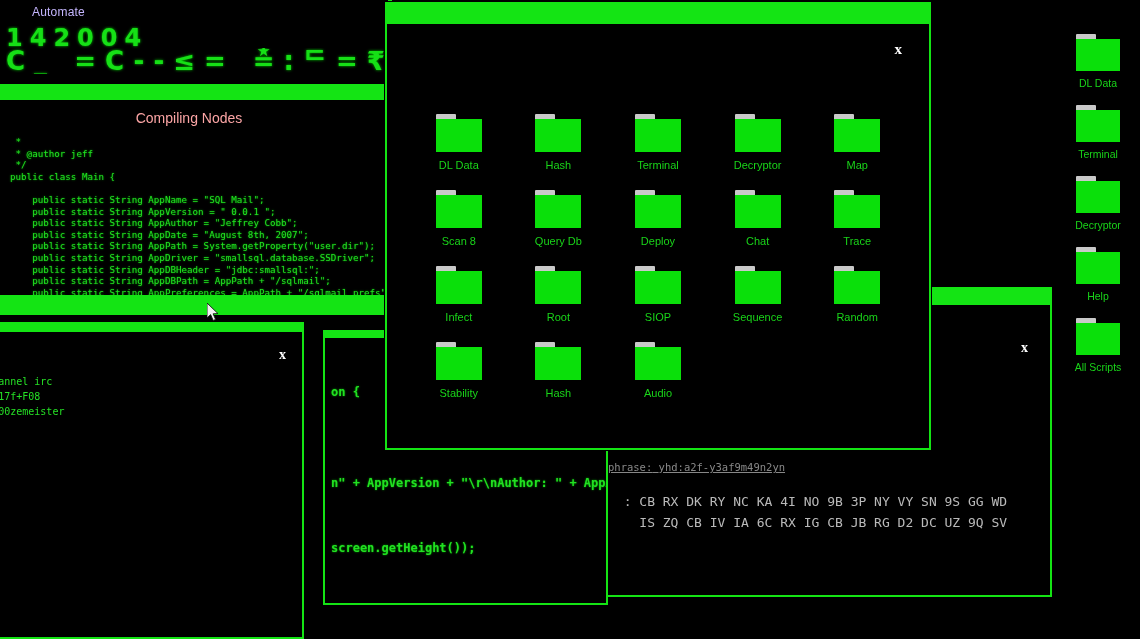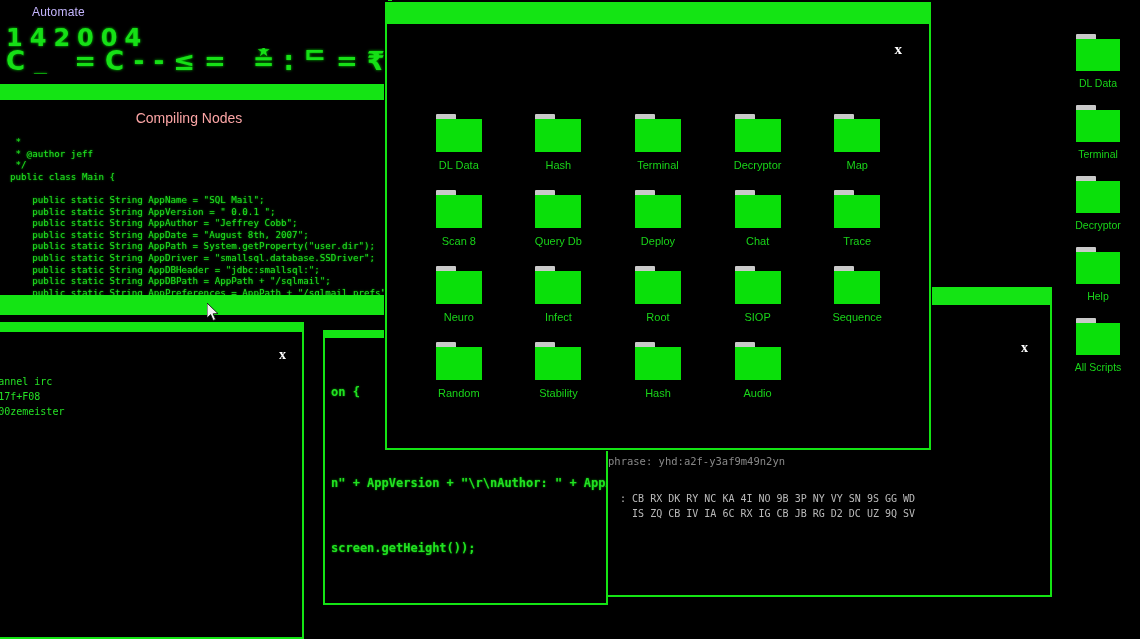--- a/index.html
+++ b/index.html
@@ -74,29 +74,29 @@
   #midcode .wbody{ top:8px; }
   #midcode pre.code{ font-size:12px; line-height:13px; padding:48px 0 0 6px;font-weight:bold; }
 
   
   #decryptor{ left:606px; top:287px; width:446px; height:310px; }
   #decryptor .titlebar{ height:18px; }
   #decryptor .wbody{ top:18px; }
   #decryptor .dec-close{ right:22px; top:36px; }
   .dec-content{ position:absolute; left:0; top:0; width:100%; height:100%; }
   .dec-phrase{
-    position:absolute; left:0; top:150px;
+    position:absolute; left:0; top:156px;
     color:#aeaeae; font-family:"DejaVu Sans Mono", monospace;
     font-size:10.5px; white-space:pre;
-    filter:blur(0.7px); opacity:.78;
+    filter:blur(0.7px); opacity:.78;text-decoration:underline;
   }
   .dec-block{
     position:absolute; left:0; color:#d8d8d8;
     font-family:"DejaVu Sans Mono", monospace;
-    font-size:10px; line-height:15px; white-space:pre;
+    font-size:13px; line-height:21px; white-space:pre;
     filter:blur(0.55px); opacity:.86;
   }
   .dec-block.b1{ top:186px; }
   .dec-block.b2{ top:228px; }
 
   
   #browser{
     left:385px; top:2px; width:546px; height:448px;
     box-shadow:0 0 0 1px #000;
     z-index:50;
@@ -294,27 +294,20 @@
             <div class="tab"></div>
             <div class="body"></div>
           </div>
           <div class="folder-name">Trace</div>
         </div>
         <div class="folder-cell">
           <div class="folder-icon">
             <div class="tab"></div>
             <div class="body"></div>
           </div>
-          <div class="folder-name">Neuro</div>
-        </div>
-        <div class="folder-cell">
-          <div class="folder-icon">
-            <div class="tab"></div>
-            <div class="body"></div>
-          </div>
           <div class="folder-name">Infect</div>
         </div>
         <div class="folder-cell">
           <div class="folder-icon">
             <div class="tab"></div>
             <div class="body"></div>
           </div>
           <div class="folder-name">Root</div>
         </div>
         <div class="folder-cell">

